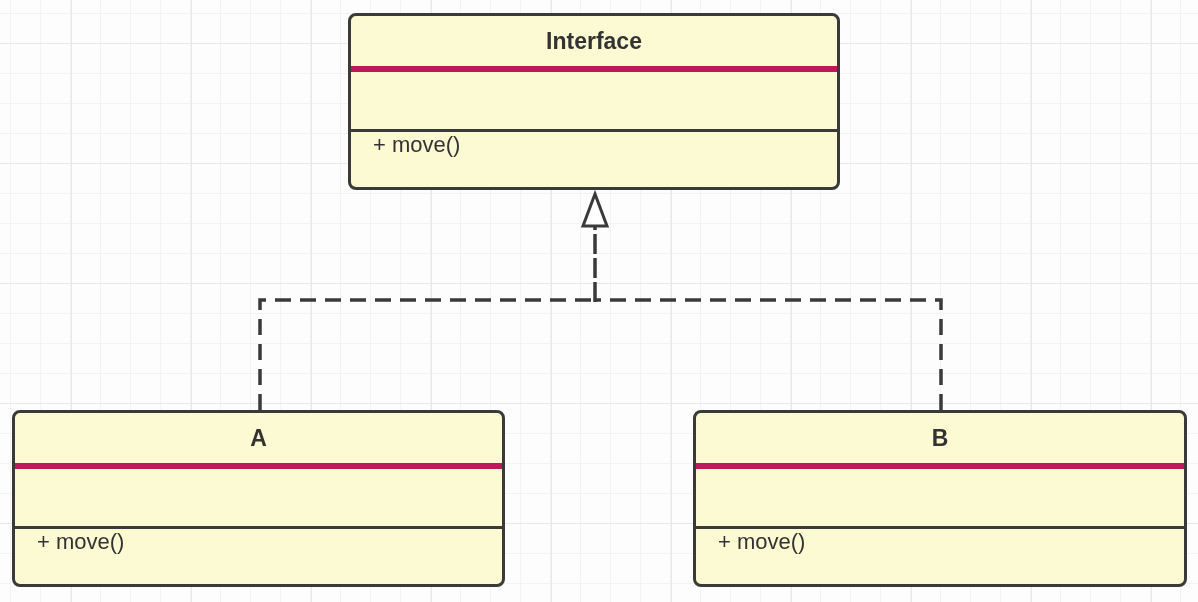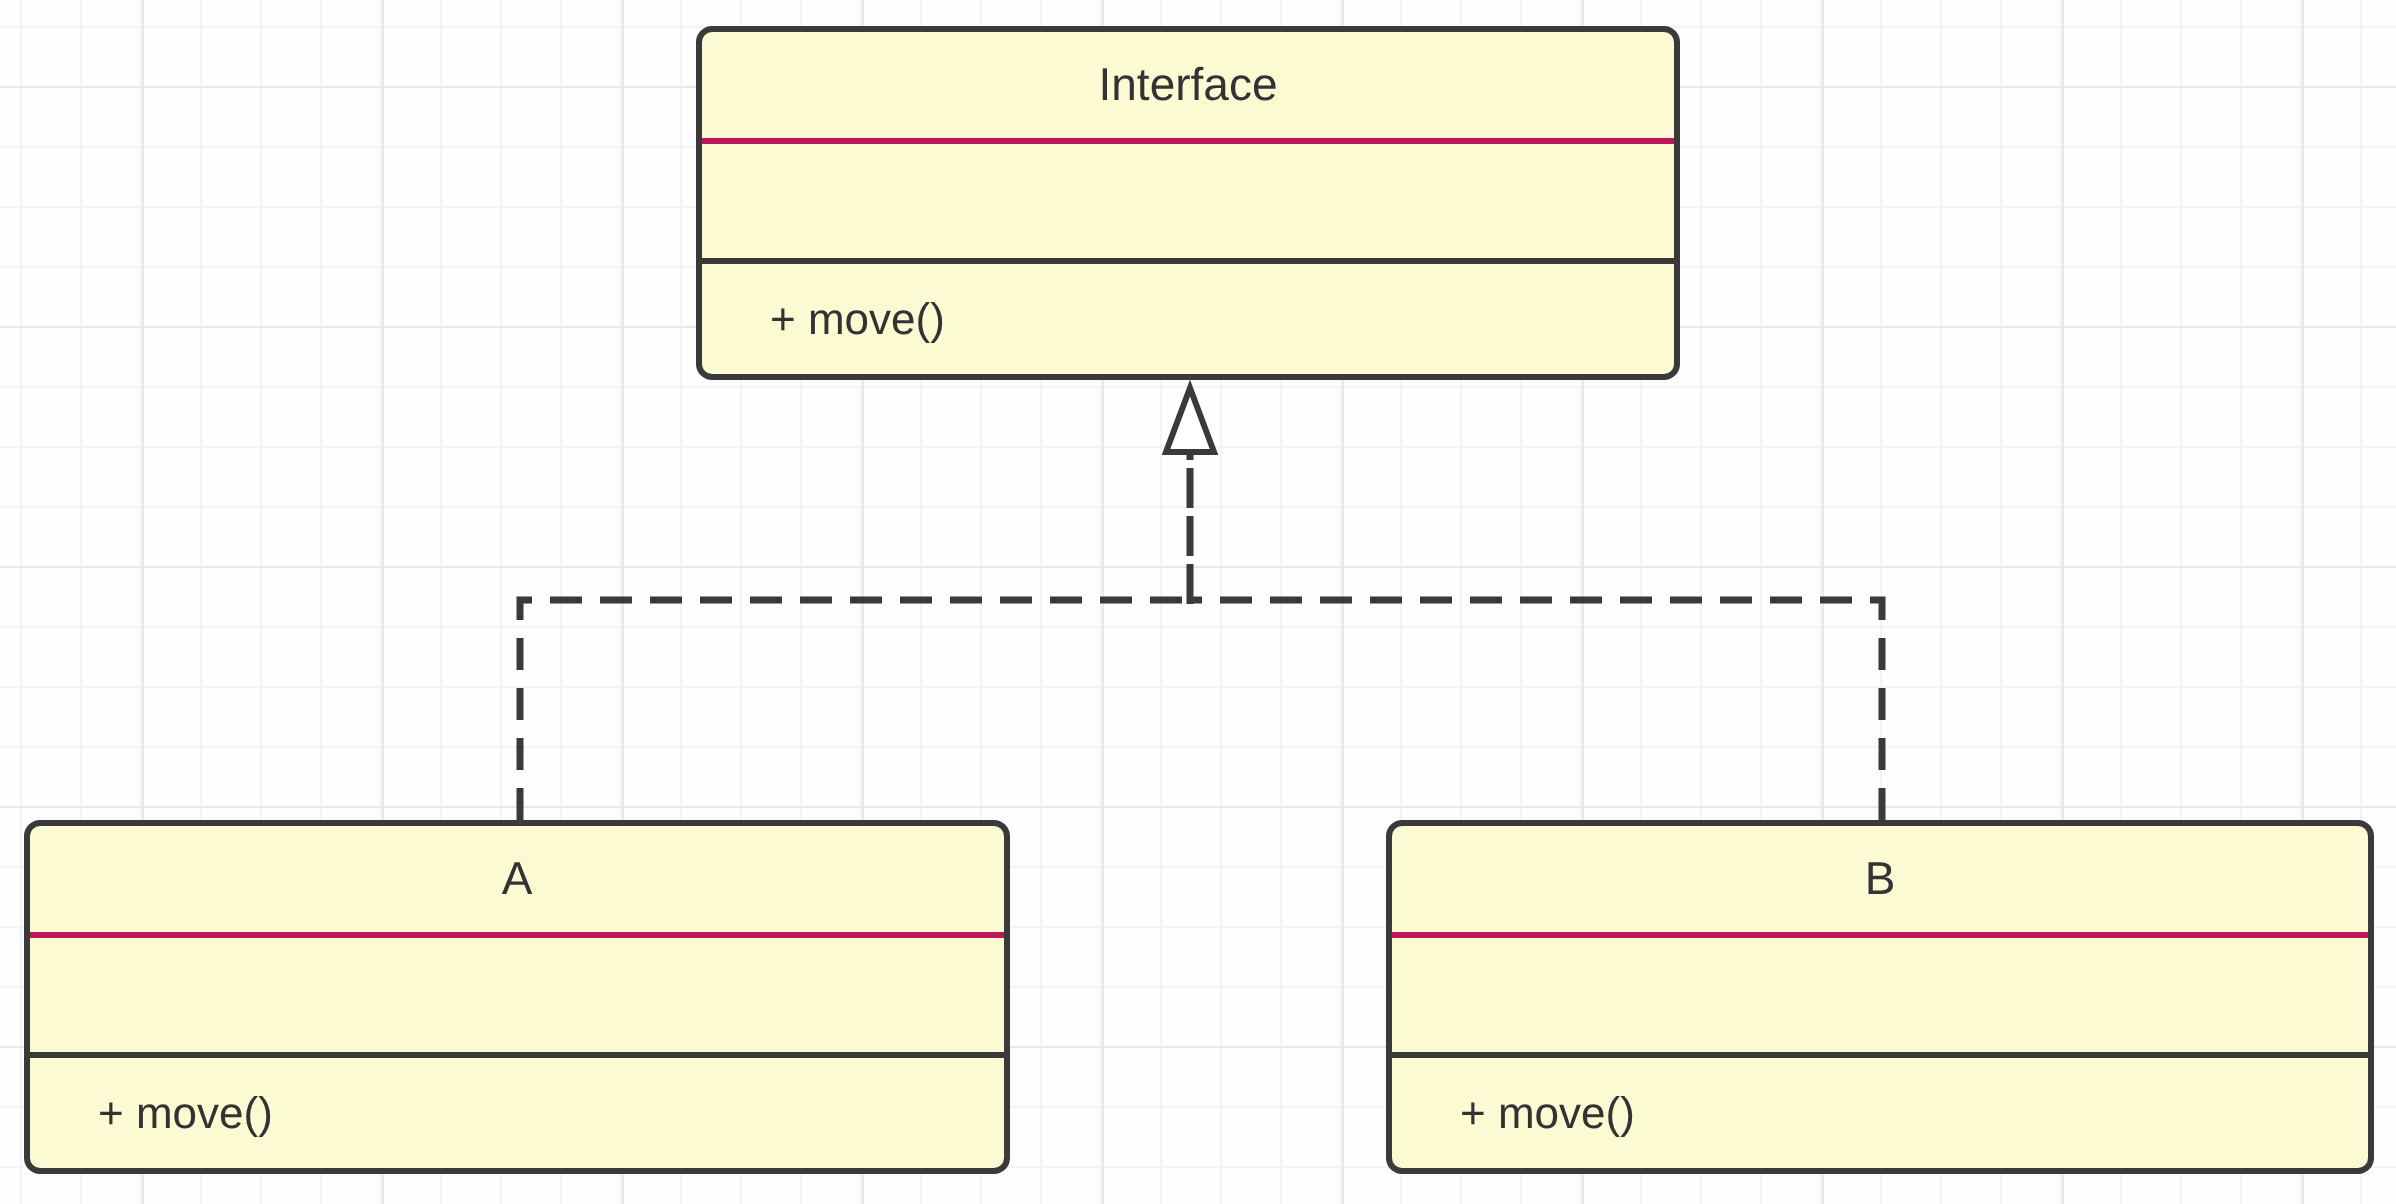--- a/index.html
+++ b/index.html
@@ -58,33 +58,32 @@
     color: #333333;
   }
   .compartment { box-sizing: border-box; }
   .compartment.title {
     height: 56px;
     flex: 0 0 auto;
     display: flex;
     align-items: center;
     justify-content: center;
     font-size: 23px;
-    font-weight: normal;
-    border-bottom: 3px solid #be185d;
+    font-weight: bold;
+    border-bottom: 6px solid #be185d;
   }
   .compartment.attrs {
     height: 60px;
     flex: 0 0 auto;
     border-bottom: 3px solid #3a3a3a;
   }
   .compartment.methods {
     flex: 1 1 auto;
     display: flex;
-    align-items: center;
-    padding-left: 34px;
+    padding-left: 22px;
     font-size: 22px;
   }
 </style>
 </head>
 <body>
 
 <div class="canvas">
 
   <svg class="connectors" viewBox="0 0 1198 602">
     <path class="edge" d="M 260 410 L 260 300 L 595 300"></path>

